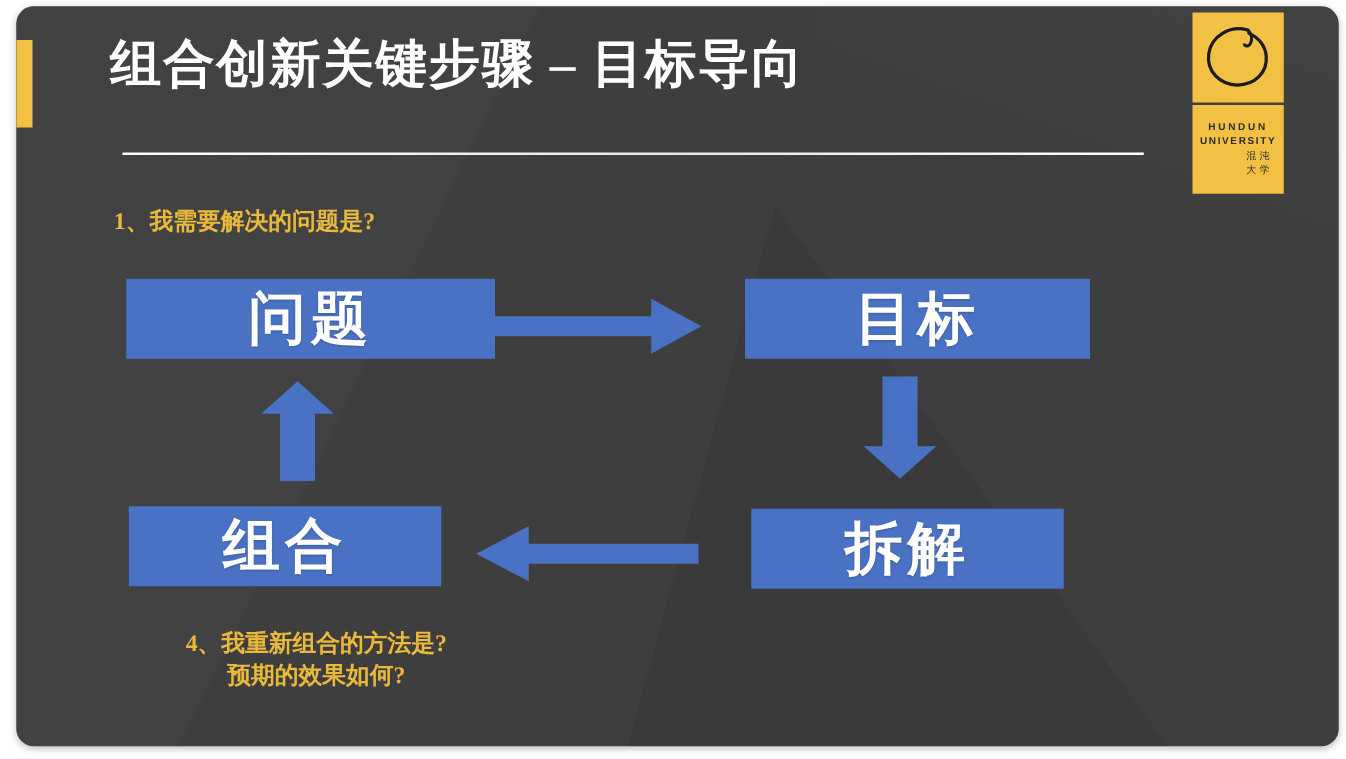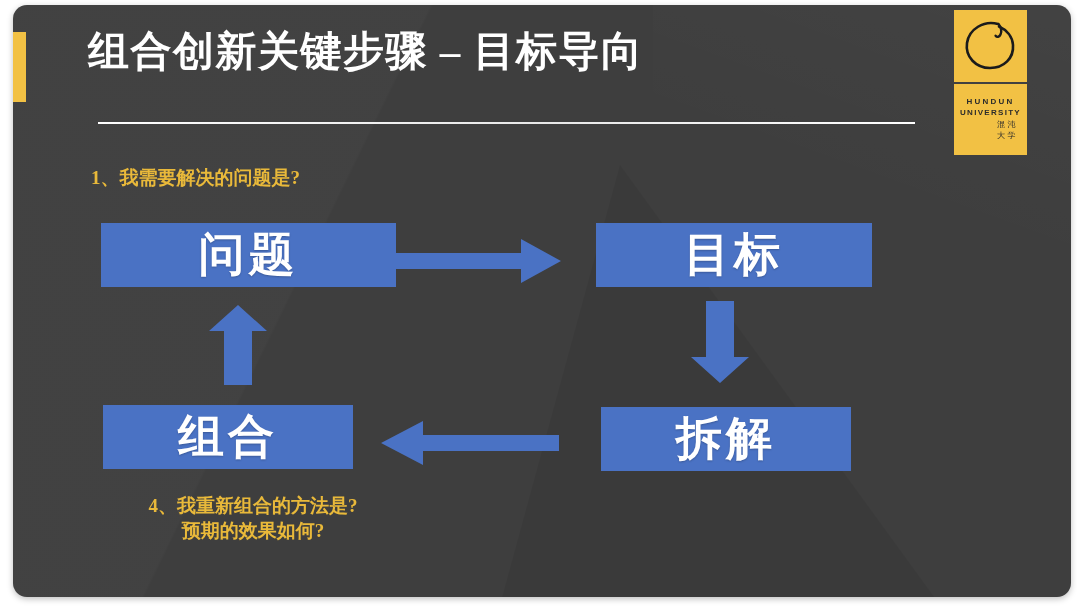--- a/index.html
+++ b/index.html
@@ -139,21 +139,21 @@
     position: absolute;
     color: #e9b93a;
     font-size: 19px;
     font-weight: bold;
     line-height: 1.32;
     font-family: "Liberation Serif", "DejaVu Serif", serif;
     white-space: pre-line;
   }
   #q1 { left: 78px;  top: 160px; text-align: right; }
   #q2 { left: 572px; top: 160px; text-align: left; }
-  #q4 { left: 95px;  top: 488px; text-align: center; width: 290px; }
+  #q4 { left: 95px;  top: 498px; text-align: center; width: 290px; }
   #q3 { left: 588px; top: 498px; text-align: center; width: 290px; }
 
   
   .node {
     position: absolute;
     background: #4a72c4;
     color: #ffffff;
     display: flex;
     align-items: center;
     justify-content: center;

